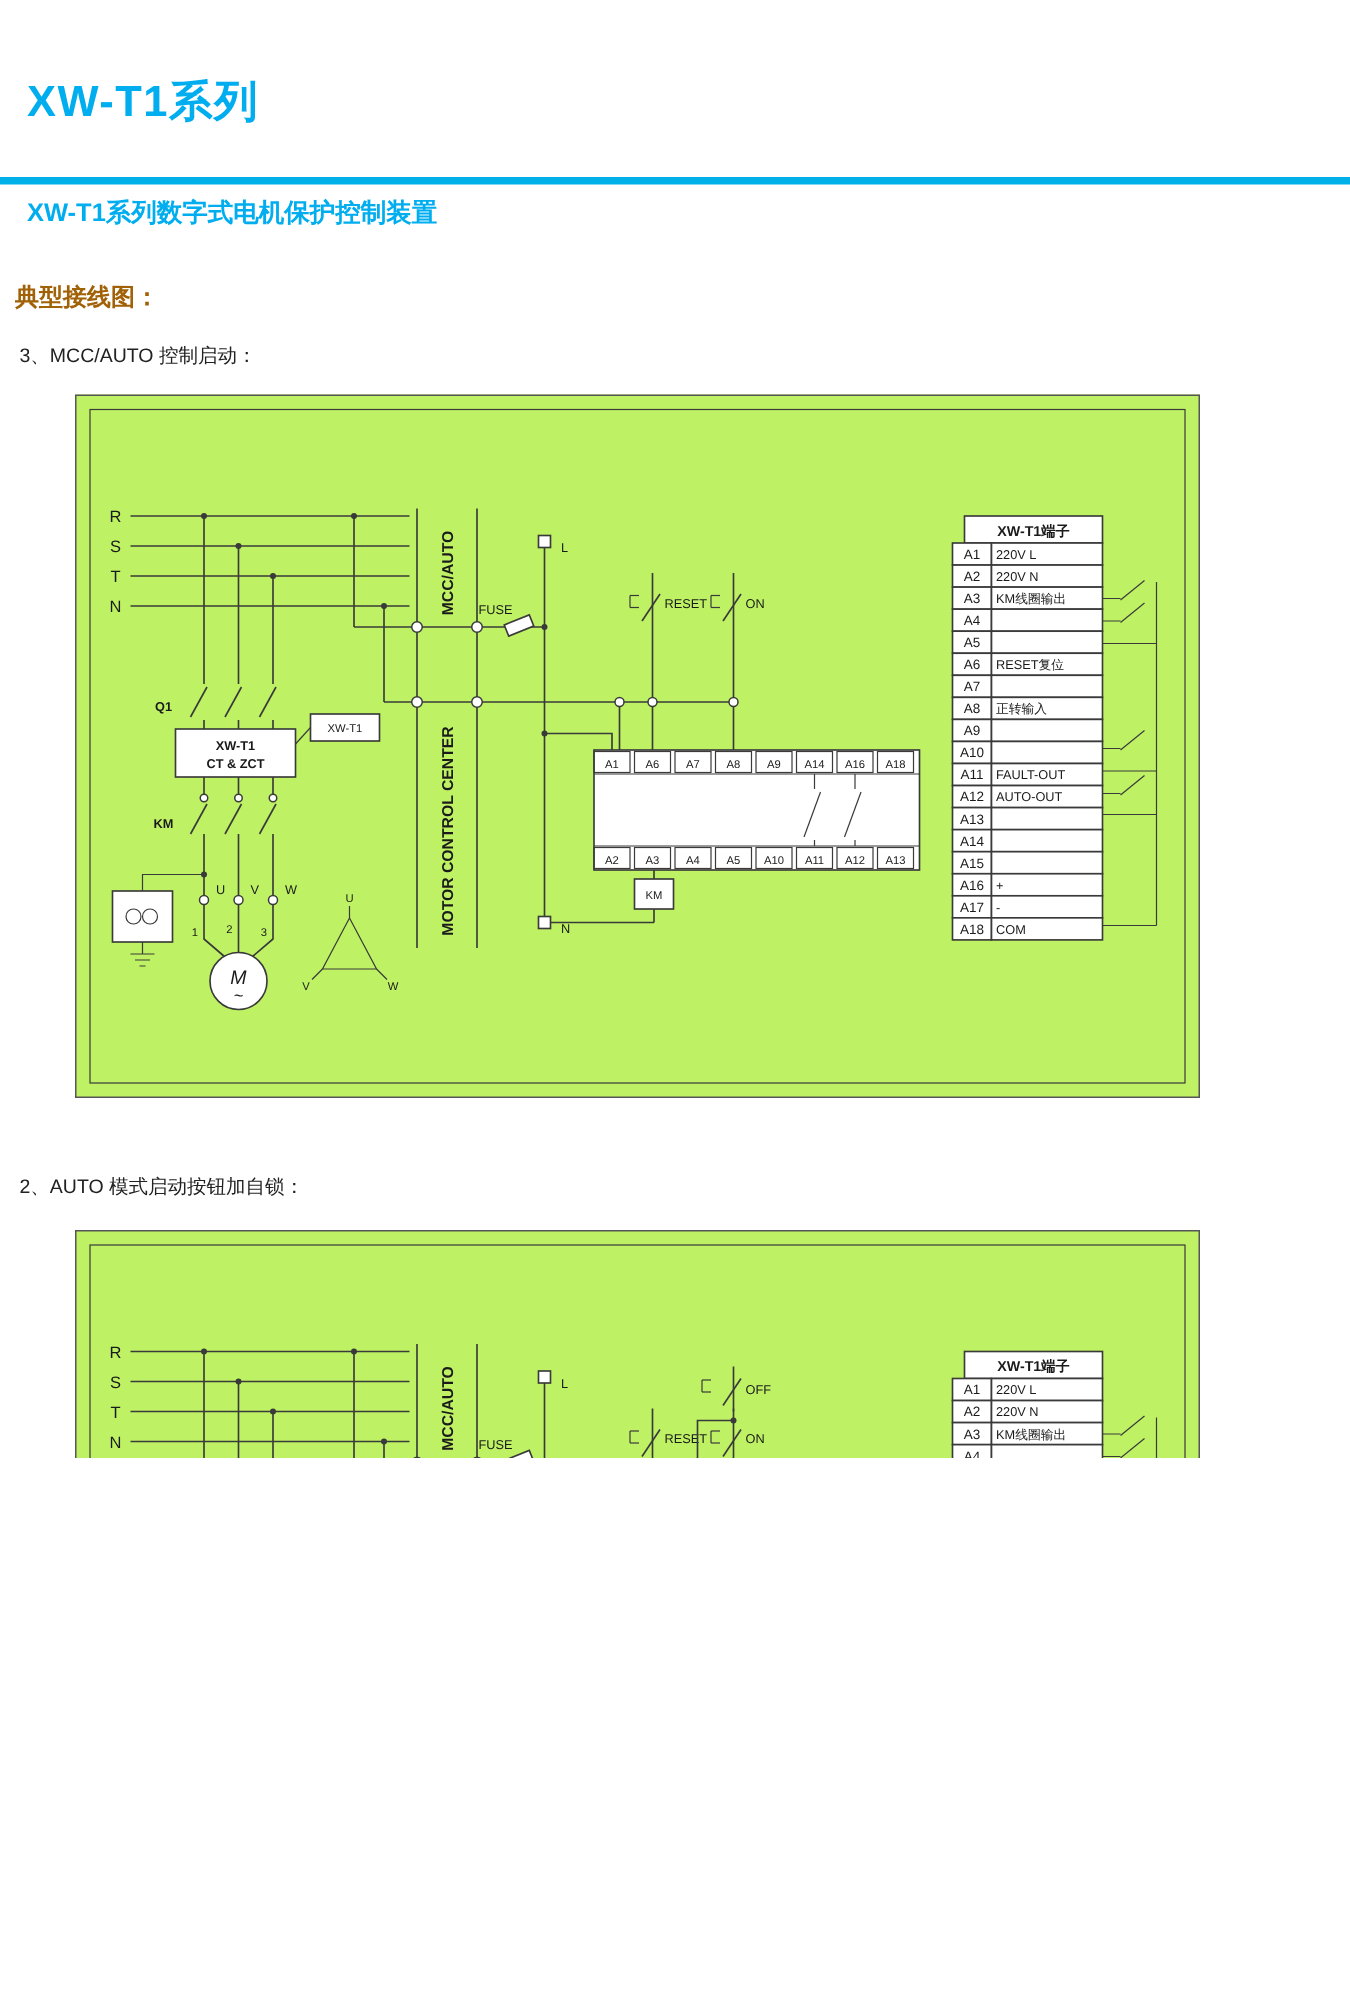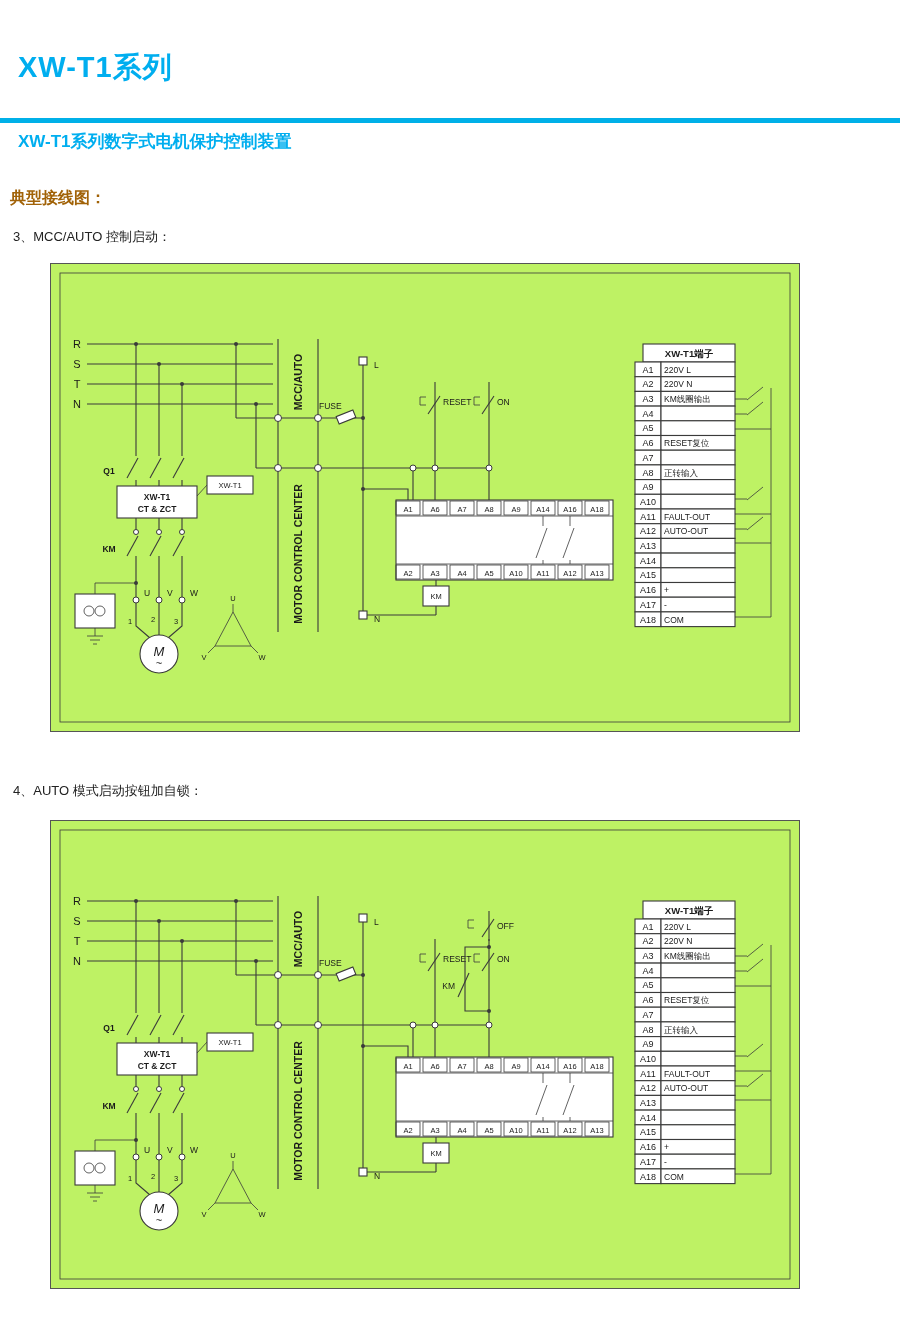--- a/index.html
+++ b/index.html
@@ -1,16 +1,16 @@
 <!DOCTYPE html>
 <html><head>
 <meta charset="utf-8">
 <style>
   html,body{margin:0;padding:0;background:#fff;}
-  .page{position:relative;width:900px;height:1330px;background:#fff;overflow:hidden;
+  .page{position:relative;width:900px;height:972px;background:#fff;overflow:hidden;
         font-family:"Liberation Sans",sans-serif;color:#1a1a1a;}
   .title{position:absolute;left:18px;top:48px;font-size:29px;font-weight:bold;color:#00aeef;letter-spacing:1px;}
   .subtitle{position:absolute;left:18px;top:92px;font-size:17px;font-weight:bold;color:#00aeef;margin-top:38px;}
   .rule{position:absolute;left:0;top:118px;width:900px;height:5px;background:#00b0e8;}
   .section-title{position:absolute;left:10px;top:188px;font-size:16px;font-weight:bold;color:#a16207;}
   .caption{position:absolute;left:13px;font-size:13px;color:#222;}
   .cap1{top:228px;} .cap2{top:782px;}
   .frame{position:absolute;left:50px;width:748px;height:467px;border:1.5px solid #555;background:#bef264;}
   .f1{top:263px;} .f2{top:820px;}
   svg{display:block;}
@@ -342,21 +342,21 @@
               <line x1="684" y1="279" x2="720" y2="279" class="thin"></line>
               <line x1="684" y1="353" x2="720" y2="353" class="thin"></line>
             </g>
           </g>
         </g>
       </defs>
       <use href="#schematic-base"></use>
     </svg>
   </div>
 
-  <div class="caption cap2">4、AUTO 模式启动按钮加自锁：</div>
+  <div class="caption cap2">2、AUTO 模式启动按钮加自锁：</div>
 
   <div class="frame f2">
     <svg width="748" height="467" viewBox="0 0 748 467">
       <use href="#schematic-base"></use>
       <g>
         <g>
           <line x1="438" y1="90" x2="438" y2="120" class="w"></line>
           <line x1="431" y1="116" x2="443" y2="98" class="w"></line>
           <line x1="417" y1="99" x2="423" y2="99" class="thin"></line>
           <line x1="417" y1="107" x2="423" y2="107" class="thin"></line>

